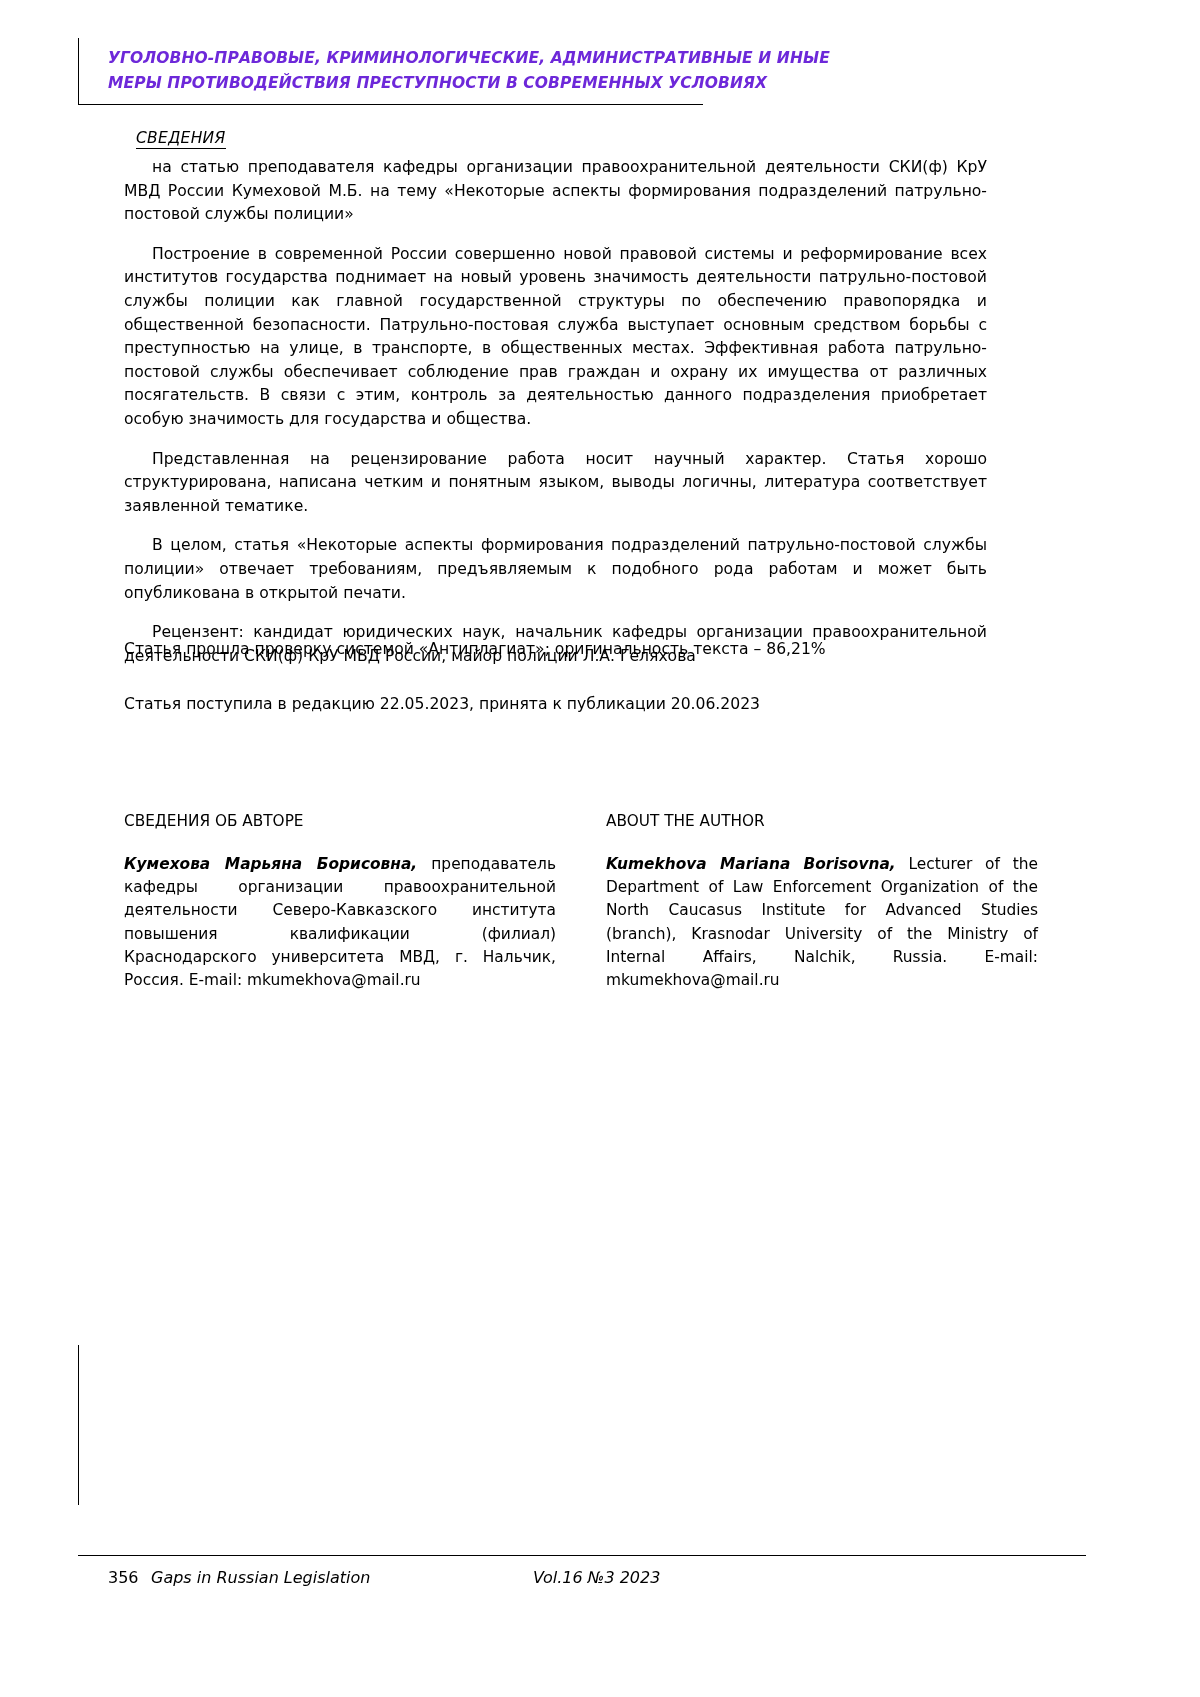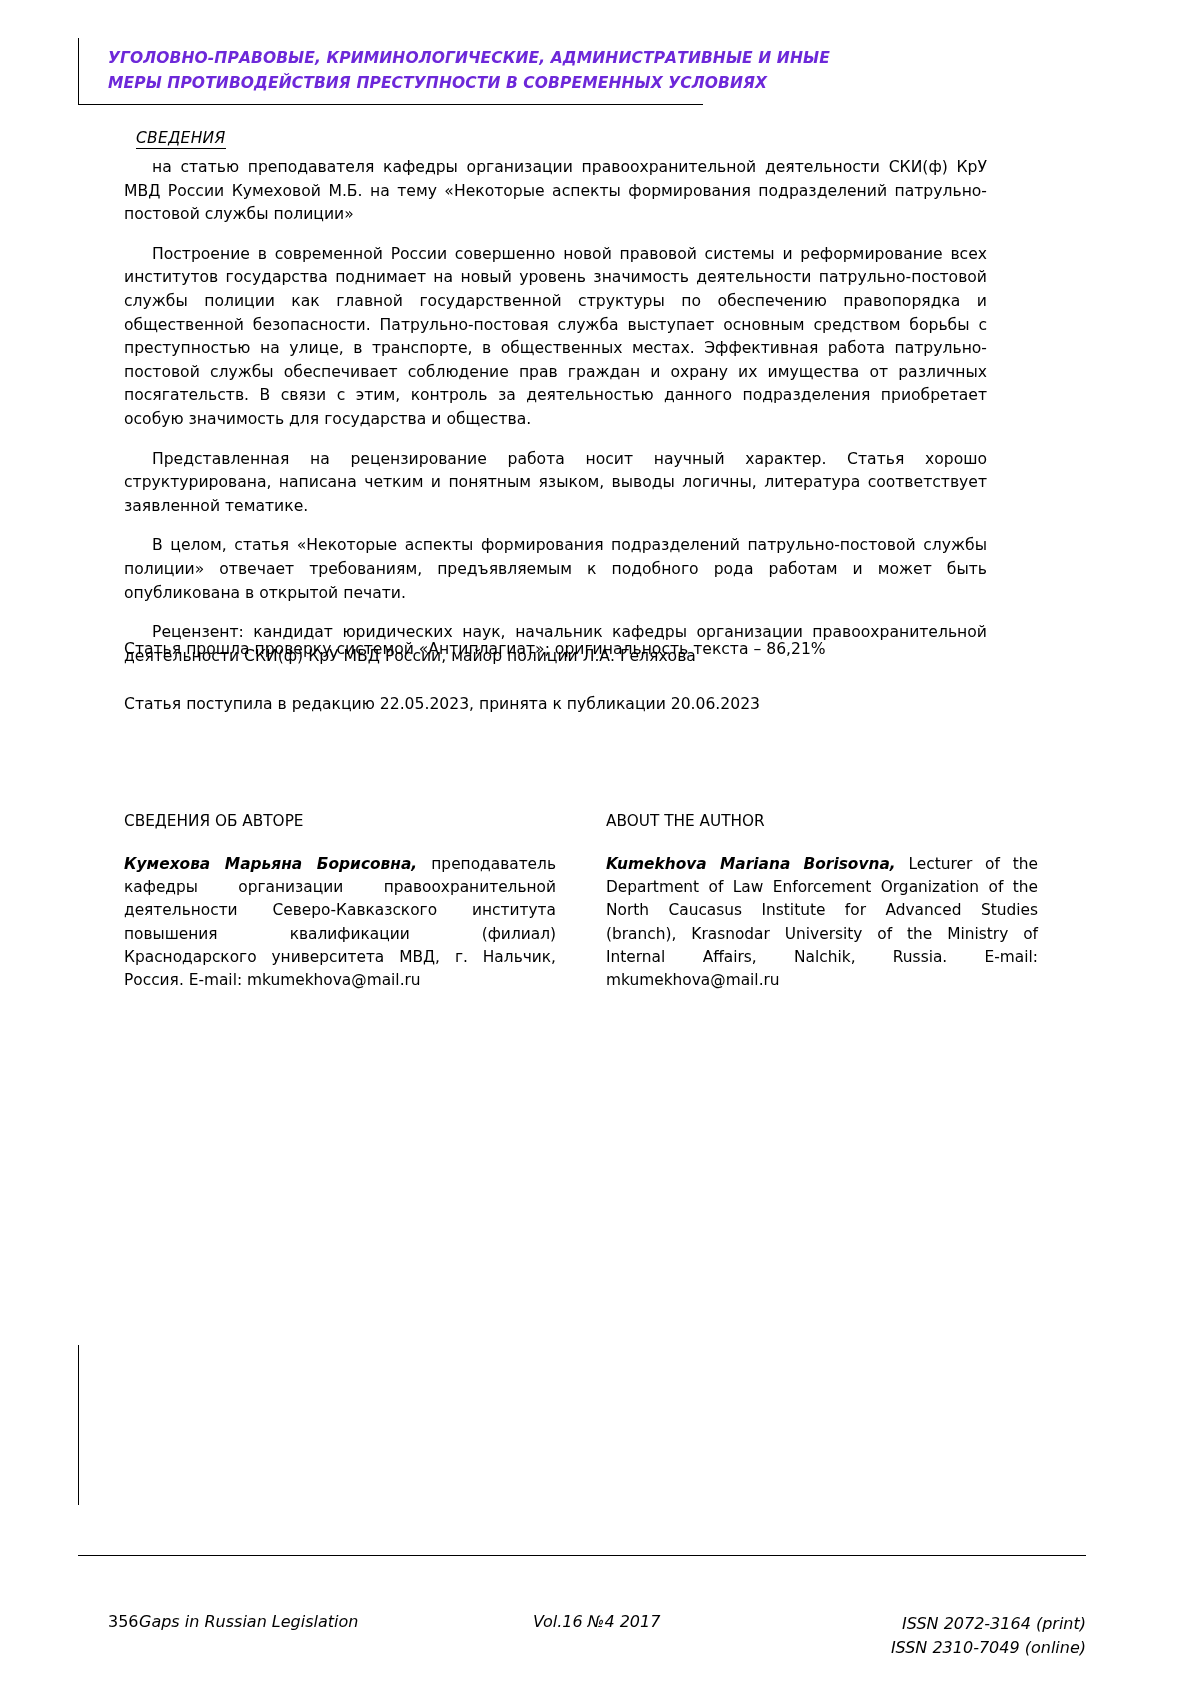--- a/index.html
+++ b/index.html
@@ -135,31 +135,30 @@
     width: 1008px;
     height: 1px;
     background: #000;
   }
   .footer {
     position: absolute;
     top: 1568px;
     left: 78px;
     width: 1008px;
     height: 70px;
-    margin-top: 44px;
   }
   .f-page {
     position: absolute;
     left: 30px;
     top: 0;
     font-size: 16px;
   }
   .f-journal {
     position: absolute;
-    left: 61px;
+    left: 73px;
     top: 0;
     font-style: italic;
     font-size: 16px;
   }
   .f-vol {
     position: absolute;
     left: 455px;
     top: 0;
     font-style: italic;
     font-size: 16px;
@@ -213,20 +212,16 @@
       <div class="col-body"><span class="name-bi">Kumekhova Mariana Borisovna,</span><span> Lecturer of the Department of Law Enforcement Organization of the North Caucasus Institute for Advanced Studies (branch), Krasnodar University of the Ministry of Internal Affairs, Nalchik, Russia. E-mail: mkumekhova@mail.ru</span></div>
     </div>
   </div>
 
   <div class="vrule-bottom"></div>
   <div class="footer-rule"></div>
 
   <div class="footer">
     <div class="f-page">356</div>
     <div class="f-journal">Gaps in Russian Legislation</div>
-    <div class="f-vol">Vol.16  №4  2017</div>
-    <div class="f-issn">
-      <div>ISSN 2072-3164 (print)</div>
-      <div>ISSN 2310-7049 (online)</div>
-    </div>
+    <div class="f-vol">Vol.16  №3  2023</div>
   </div>
 
 </div>
 
 </body></html>

